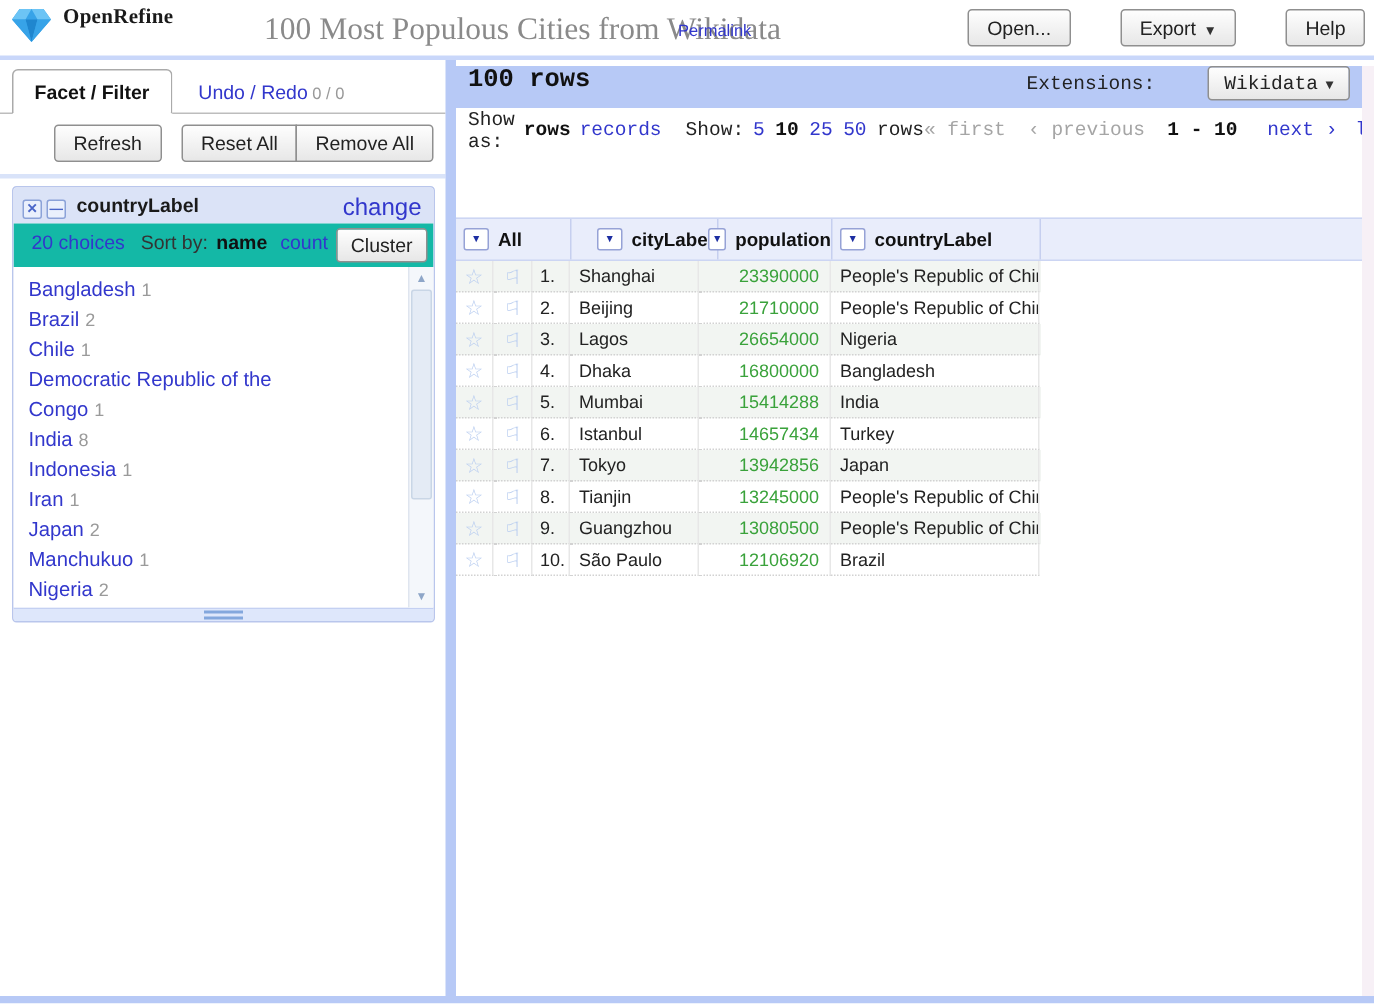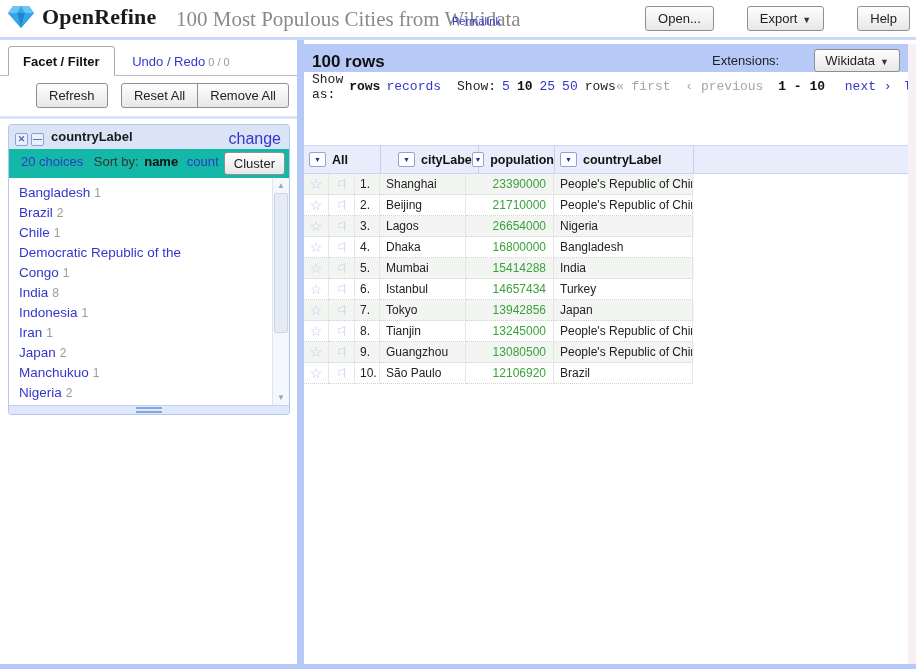--- a/index.html
+++ b/index.html
@@ -18,21 +18,21 @@
     display:inline-block;background:linear-gradient(#fefefe,#e7e7e7);
     border:1px solid #8f8f8f;border-radius:3px;color:#222;
     font-size:13px;padding:4px 12px;cursor:pointer;white-space:nowrap;margin-left:28px;
   }
   .btn .caret{font-size:9px;color:#333;margin-left:5px;}
 
   
   #top-header{position:absolute;left:0;top:0;width:916px;height:37px;background:#fff;}
   #logo{position:absolute;left:8px;top:5px;width:26px;height:24px;}
   #brand{position:absolute;left:42px;top:4px;font-family:"Liberation Serif",serif;
-    font-weight:bold;font-size:22px;color:#1a1a1a;letter-spacing:.2px;}
+    font-weight:bold;font-size:14px;color:#1a1a1a;letter-spacing:.2px;}
   #project-title{position:absolute;left:176px;top:7px;font-size:21px;color:#8a8a8a;white-space:nowrap;font-family:Liberation Serif, serif;}
   #permalink{position:absolute;left:452px;top:15px;font-size:11px;}
   #header-buttons{position:absolute;right:6px;top:6px;display:flex;gap:5px;}
 
   #header-divider{position:absolute;left:0;top:37px;width:916px;height:3px;background:#c9d7fa;}
   #bottom-bar{position:absolute;left:0;bottom:0;width:916px;height:5px;background:var(--barblue);}
   #right-scroll-strip{position:absolute;right:0;top:44px;bottom:5px;width:8px;background:#f7f0f6;}
 
   
   #left-panel{position:absolute;left:0;top:40px;width:297px;bottom:5px;background:#fff;}
@@ -79,21 +79,21 @@
   #facet-resizer{height:9px;background:#dee7fb;border-top:1px solid #c4d0f2;
     display:flex;align-items:center;justify-content:center;cursor:ns-resize;}
   #facet-resizer .grip{width:26px;height:6px;border-top:2px solid #83a7dd;border-bottom:2px solid #83a7dd;}
 
   
   #panel-divider{position:absolute;left:297px;top:40px;width:7px;bottom:5px;background:var(--barblue);cursor:ew-resize;}
 
   
   #right-panel{position:absolute;left:304px;top:40px;right:0;bottom:5px;}
   #summary-bar{margin:4px 8px 0 0;height:28px;background:var(--barblue);
-    display:flex;align-items:flex-end;padding:0 8px;}
+    display:flex;align-items:flex-start;padding:0 8px;font-family:Liberation Mono, monospace;}
   #row-count{font-weight:bold;font-size:17px;color:#111;}
   #summary-right{margin-left:auto;display:flex;align-items:center;gap:7px;}
   #extensions-label{font-size:13px;color:#222;}
   #wikidata-btn{padding:3px 10px;}
 
   #view-toolbar{height:29px;display:flex;align-items:center;padding:0 10px 0 8px;
     font-size:13px;margin-right:8px;font-family:Liberation Mono, monospace;}
   #view-toolbar .gap{margin-right:6px;}
   .bold-black{font-weight:bold;color:#111;}
   #page-size-options{display:inline;}

